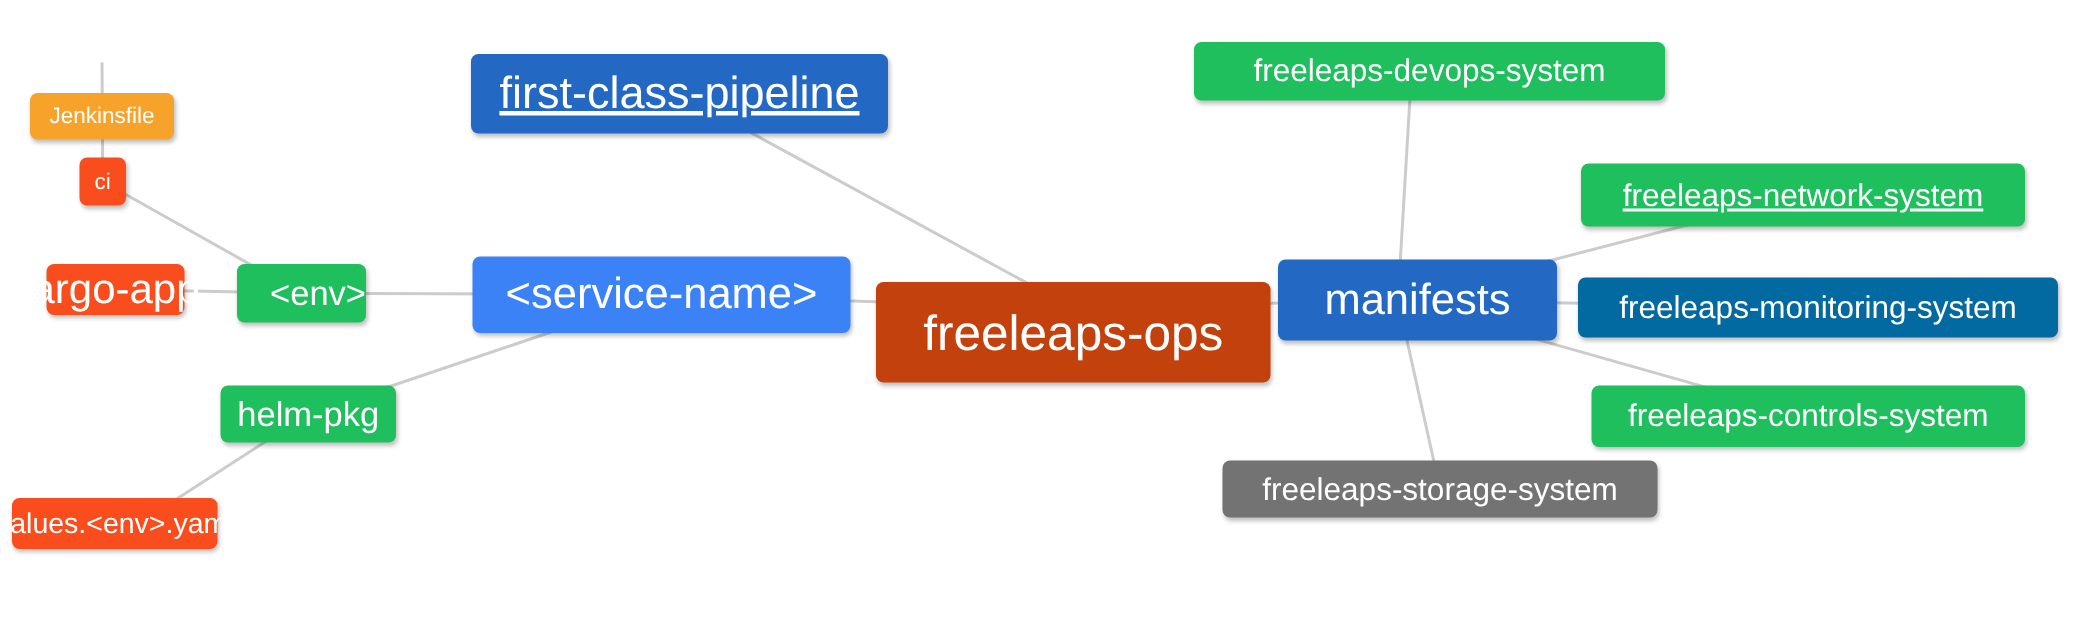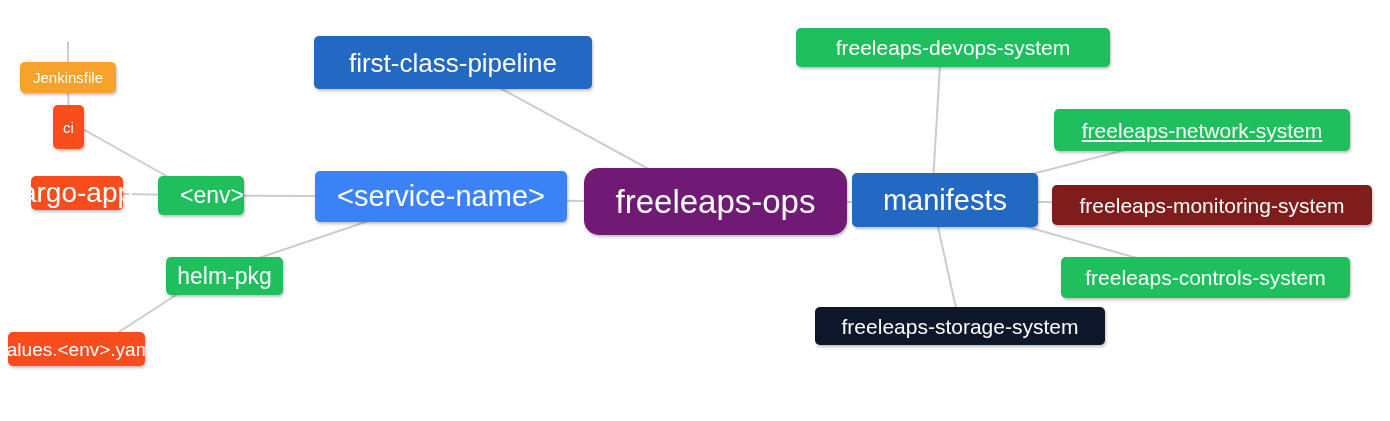--- a/index.html
+++ b/index.html
@@ -53,56 +53,56 @@
       <line x1="932" y1="200" x2="941" y2="47.5" stroke="#CCCCCC" stroke-width="2"></line>
       <line x1="932" y1="200" x2="1202" y2="130" stroke="#CCCCCC" stroke-width="2"></line>
       <line x1="932" y1="200" x2="1212" y2="205" stroke="#CCCCCC" stroke-width="2"></line>
       <line x1="932" y1="200" x2="1205.5" y2="277.5" stroke="#CCCCCC" stroke-width="2"></line>
       <line x1="932" y1="200" x2="960" y2="326" stroke="#CCCCCC" stroke-width="2"></line>
     </svg>
   <div id="node-layer">
       <div class="node" style="left: 20px; top: 26px; width: 96px; height: 31px; font-size: 15px; background: rgb(247, 163, 43); color: rgb(255, 255, 255); margin-top: 36px;">
         <span>Jenkinsfile</span>
       </div>
-      <div class="node" style="left: 53px; top: 105px; width: 31px; height: 44px; font-size: 15px; background: rgb(249, 77, 29); color: rgb(255, 255, 255);">
+      <div class="node" style="left: 53px; top: 105px; width: 31px; height: 32px; font-size: 15px; background: rgb(249, 77, 29); color: rgb(255, 255, 255);">
         <span>ci</span>
       </div>
       <div class="node" style="left: 31px; top: 176px; width: 92px; height: 34px; font-size: 28px; background: rgb(249, 77, 29); color: rgb(255, 255, 255);">
         <span>argo-app</span>
       </div>
       <div class="node" style="left: 158px; top: 176px; width: 86px; height: 39px; font-size: 23px; background: rgb(31, 191, 94); color: rgb(255, 255, 255); justify-content: flex-end;">
         <span>&lt;env&gt;</span>
       </div>
-      <div class="node" style="left: 147px; top: 257px; width: 117px; height: 38px; font-size: 23px; background: rgb(31, 191, 94); color: rgb(255, 255, 255); margin-left: 19px;">
+      <div class="node" style="left: 147px; top: 257px; width: 117px; height: 38px; font-size: 23px; background: rgb(31, 191, 94); color: rgb(255, 255, 255);">
         <span>helm-pkg</span>
       </div>
       <div class="node" style="left: 8px; top: 332px; width: 137px; height: 34px; font-size: 19px; background: rgb(249, 77, 29); color: rgb(255, 255, 255);">
         <span>values.&lt;env&gt;.yaml</span>
       </div>
-      <div class="node" style="left: 314px; top: 36px; width: 278px; height: 53px; font-size: 26px; background: rgb(35, 104, 194); color: rgb(255, 255, 255);">
+      <div class="node" style="left: 314px; top: 36px; width: 278px; height: 53px; font-size: 30px; background: rgb(35, 104, 194); color: rgb(255, 255, 255); text-decoration: underline;">
         <span>first-class-pipeline</span>
       </div>
       <div class="node" style="left: 315px; top: 171px; width: 252px; height: 51px; font-size: 29px; background: #3b82f6; color: rgb(255, 255, 255);">
         <span>&lt;service-name&gt;</span>
       </div>
-      <div class="node" style="left: 584px; top: 168px; width: 263px; height: 67px; font-size: 33px; background: #701a75; color: rgb(255, 255, 255); border-radius: 15px;">
+      <div class="node" style="left: 584px; top: 188px; width: 263px; height: 67px; font-size: 33px; background: #c2410c; color: rgb(255, 255, 255);">
         <span>freeleaps-ops</span>
       </div>
       <div class="node" style="left: 852px; top: 173px; width: 186px; height: 54px; font-size: 29px; background: rgb(35, 104, 194); color: rgb(255, 255, 255);">
         <span>manifests</span>
       </div>
       <div class="node" style="left: 796px; top: 28px; width: 314px; height: 39px; font-size: 21px; background: rgb(31, 191, 94); color: rgb(255, 255, 255);">
         <span>freeleaps-devops-system</span>
       </div>
       <div class="node" style="left: 1054px; top: 109px; width: 296px; height: 42px; font-size: 21px; background: rgb(31, 191, 94); color: rgb(255, 255, 255); text-decoration: underline;">
         <span>freeleaps-network-system</span>
       </div>
-      <div class="node" style="left: 1052px; top: 185px; width: 320px; height: 40px; font-size: 21px; background: #7f1d1d; color: rgb(255, 255, 255);">
+      <div class="node" style="left: 1052px; top: 185px; width: 320px; height: 40px; font-size: 21px; background: #0369a1; color: rgb(255, 255, 255);">
         <span>freeleaps-monitoring-system</span>
       </div>
       <div class="node" style="left: 1061px; top: 257px; width: 289px; height: 41px; font-size: 21px; background: rgb(31, 191, 94); color: rgb(255, 255, 255);">
         <span>freeleaps-controls-system</span>
       </div>
-      <div class="node" style="left: 815px; top: 307px; width: 290px; height: 38px; font-size: 21px; background: #0f172a; color: rgb(255, 255, 255);">
+      <div class="node" style="left: 815px; top: 307px; width: 290px; height: 38px; font-size: 21px; background: #737373; color: rgb(255, 255, 255);">
         <span>freeleaps-storage-system</span>
       </div>
     </div>
 </div>
 
 </body></html>

